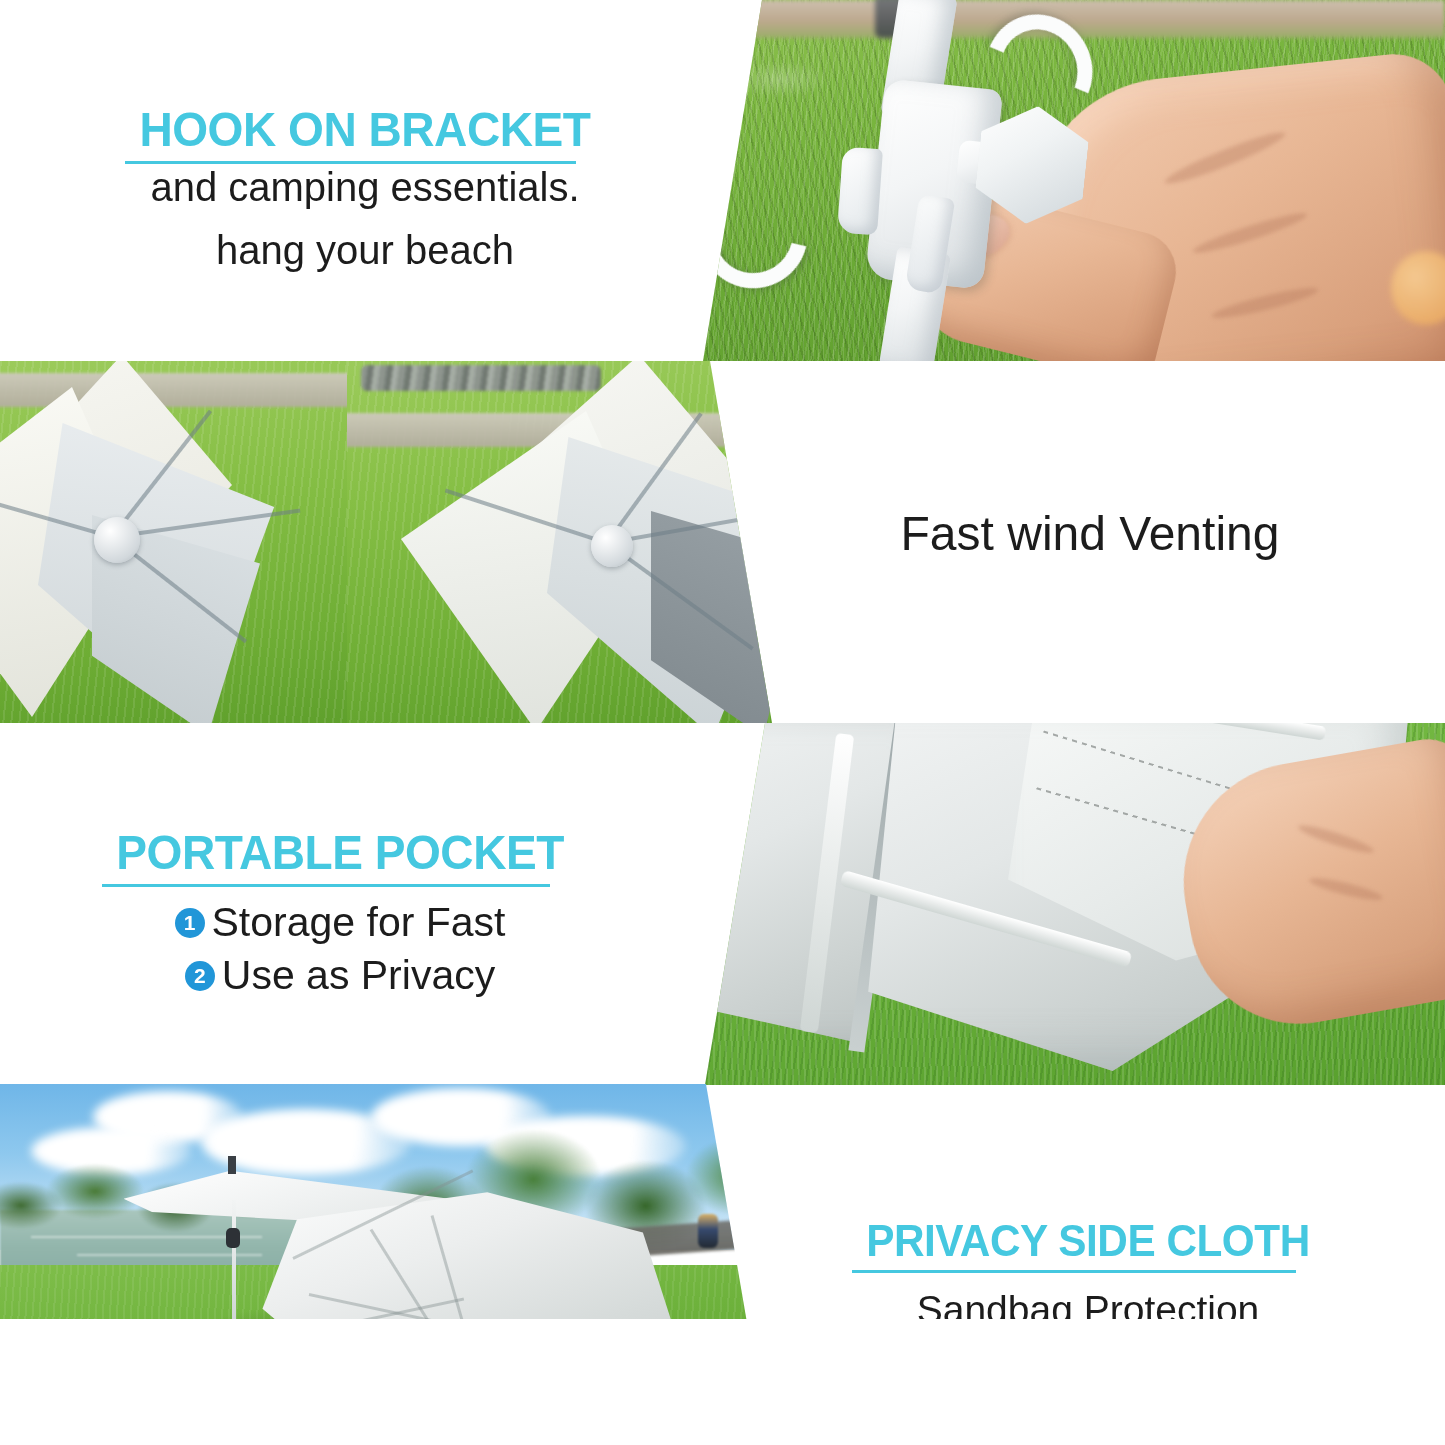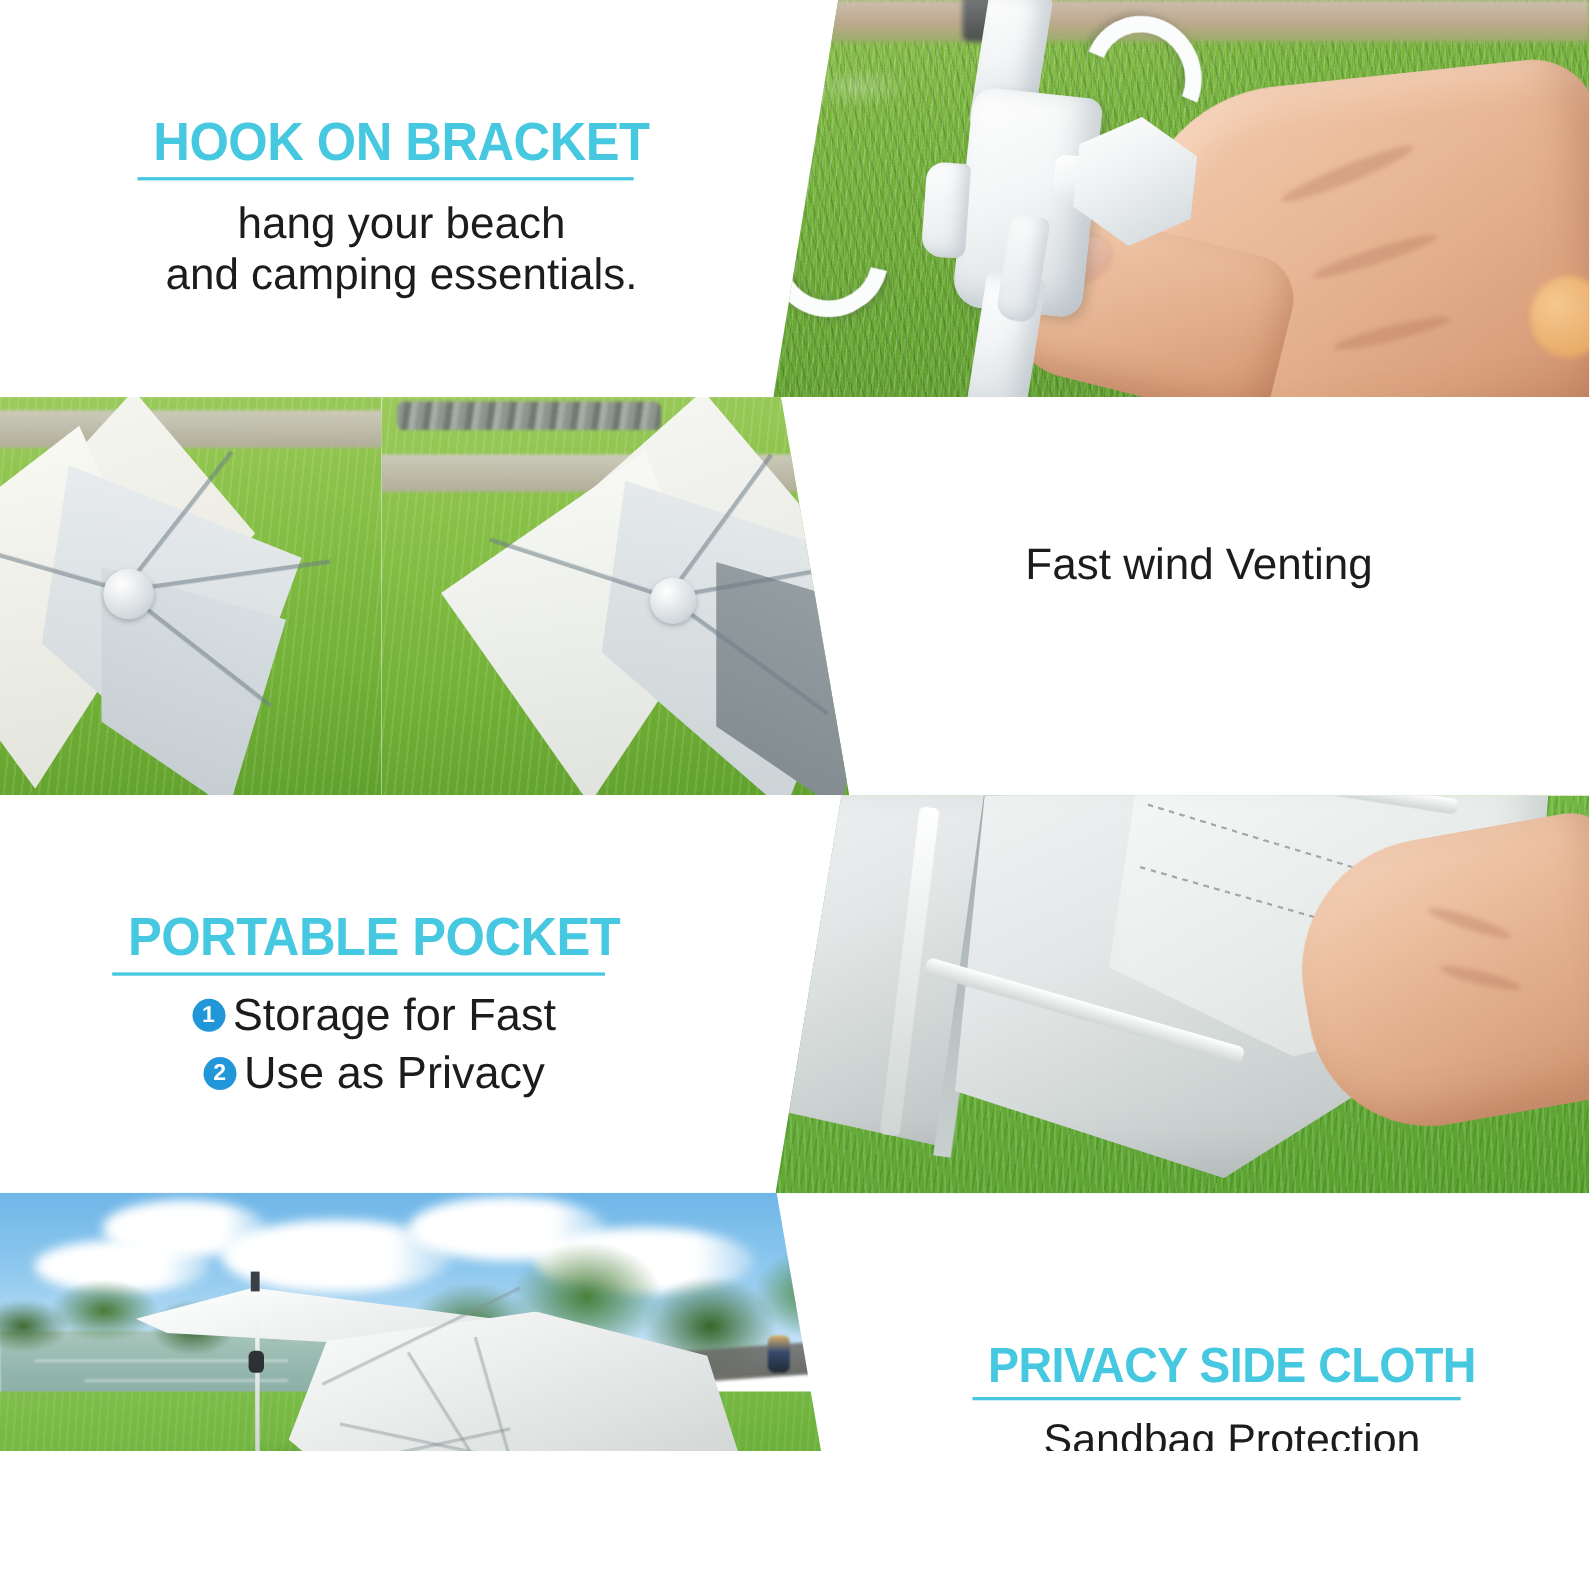--- a/index.html
+++ b/index.html
@@ -395,22 +395,22 @@
       <div class="hookarm" id="hook-right"></div>
       <div id="hook-orange"></div>
     </div>
   </div>
 
   <div class="textblock" id="text-hook" style="left:60px;top:105px;width:610px;">
     <div style="display:inline-block;">
       <div class="heading" style="font-size:49px;">HOOK ON BRACKET</div>
       <div class="hrule" style="width: 451px;"></div>
     </div>
+    <div class="sub" style="font-size:40px;">and camping essentials.</div>
     <div class="sub" style="font-size:40px;margin-top:16px;">hang your beach</div>
-    <div class="sub" style="font-size:40px;">and camping essentials.</div>
   </div>
 
   <div class="panel" id="panel-umbrella">
 
     <div class="umb-half" id="umb-left">
       <div class="umb-grass"></div>
       <div class="umb-path" style="top:12px;"></div>
       <div class="canopy" style="left:-58px;top:4px;width:330px;height:360px;">
         <div class="cpanel" style="left:60px;top:-10px;width:230px;height:250px;
              background:linear-gradient(160deg,#f7f7f2,#e7e7de);
@@ -452,21 +452,21 @@
         <div class="rib" style="left:152px;top:170px;width:160px;height:4px;transform:rotate(-54deg);"></div>
         <div class="rib" style="left:152px;top:170px;width:200px;height:4px;transform:rotate(-10deg);"></div>
         <div class="rib" style="left:152px;top:170px;width:180px;height:4px;transform:rotate(36deg);"></div>
         <div class="rib" style="left:152px;top:170px;width:170px;height:4px;transform:rotate(198deg);"></div>
         <div class="hub" style="left:136px;top:154px;width:42px;height:42px;"></div>
       </div>
     </div>
   </div>
 
   <div class="textblock" id="text-skeleton" style="left:740px;top:490px;width:700px;">
-    <div class="sub" style="font-size:40px;">Fast wind Venting</div>
+    <div class="sub" style="font-size:48px;margin-top:16px;">Fast wind Venting</div>
   </div>
 
   <div class="panel" id="panel-pocket">
     <div class="photo">
       <div class="pocket-grass"></div>
 
       <div class="tentfab" id="pk-wall"></div>
       <div id="pk-seam"></div>
       <div class="tentfab" id="pk-flap"></div>
       <div class="tentfab" id="pk-pocket"></div>
@@ -532,21 +532,21 @@
       <div class="scfold" style="left:48%;top:40%;width:180px;height:3px;transform:rotate(58deg);"></div>
       <div class="scfold" style="left:56%;top:36%;width:210px;height:3px;transform:rotate(74deg);"></div>
       <div class="scfold" style="left:36%;top:70%;width:190px;height:3px;transform:rotate(-12deg);"></div>
 
       <div class="peg" style="left:29%;bottom:2%;"></div>
       <div class="peg" style="left:52%;bottom:1%;"></div>
       <div class="peg" style="left:60%;bottom:20%;"></div>
     </div>
   </div>
 
-  <div class="textblock" id="text-privacy" style="left:820px;top:1218px;width:600px;">
+  <div class="textblock" id="text-privacy" style="left:788px;top:1218px;width:600px;">
     <div style="display:inline-block;">
       <div class="heading" style="font-size:45px;">PRIVACY SIDE CLOTH</div>
       <div class="hrule" style="width: 444px;"></div>
     </div>
     <div class="sub" style="font-size:39px;margin-top:14px;">Sandbag Protection</div>
   </div>
 
 </div>
 
 </body></html>

